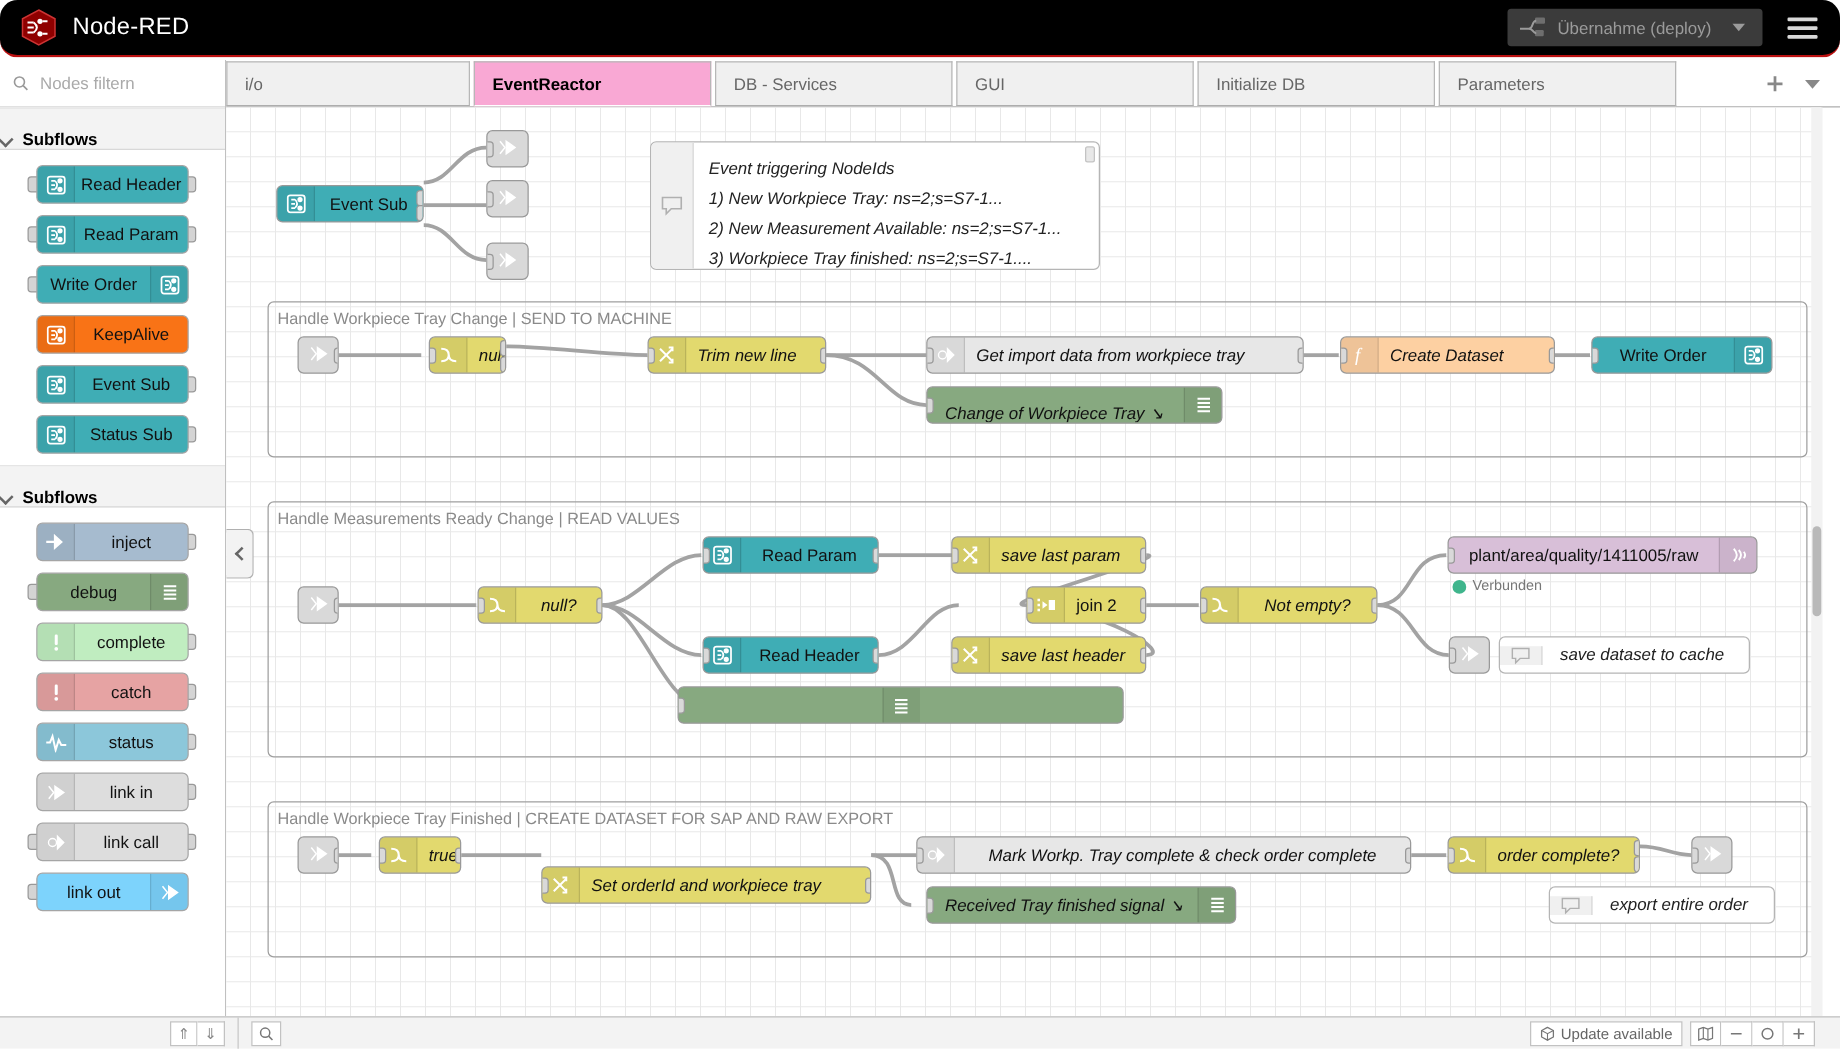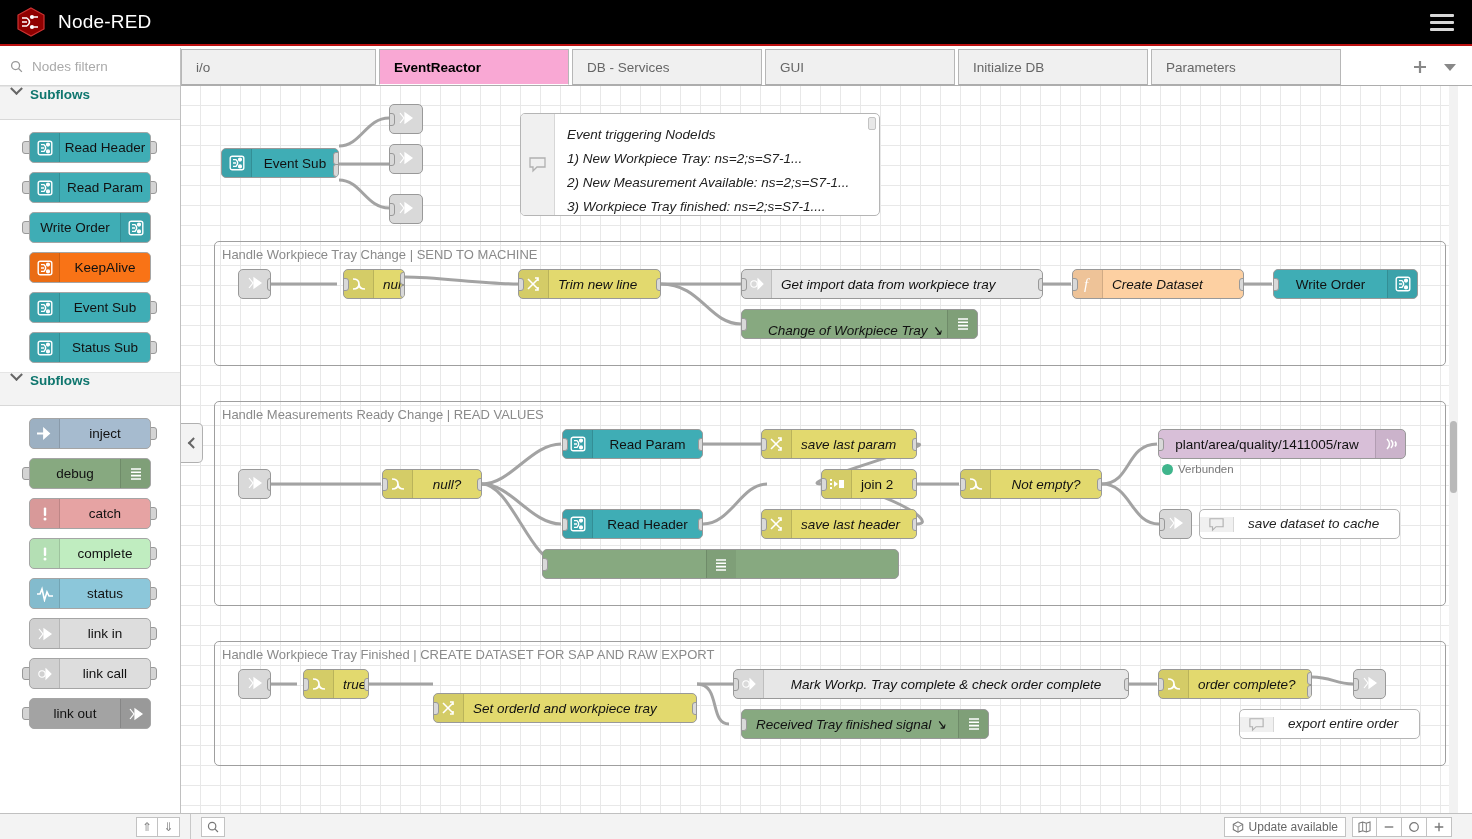--- a/index.html
+++ b/index.html
@@ -12,21 +12,21 @@
     font-size: 14px;
     background: #fff;
     -webkit-font-smoothing: antialiased;
   }
   #app { position: relative; width: 1472px; height: 839px; }
 
   
   #header {
     position: absolute; left: 0; top: 0; width: 1472px; height: 46px;
     background: #000; border-bottom: 2px solid #b11; 
-    display: flex; align-items: center;
+    display: flex; align-items: center; border-radius: 14px;
   }
   .brand { display: flex; align-items: center; padding-left: 15px; gap: 11px; }
   .brand-logo { width: 32px; height: 32px; display:block; }
   .brand-text { color: #fff; font-size: 19px; letter-spacing: .2px; }
 
   .header-right { margin-left: auto; display: flex; align-items: center; padding-right: 12px; gap: 14px; }
   .deploy-btn {
     display: flex; align-items: center; height: 30px;
     background: #3b3b3b; color: #9b9b9b; border-radius: 3px;
     padding: 0 4px 0 8px; cursor: default; user-select: none;
@@ -50,22 +50,22 @@
     height: 38px; border-bottom: 1px solid #d8d8d8;
     display: flex; align-items: center; padding: 0 10px; gap: 7px; background: #fff;
   }
   .palette-search input {
     border: 0; outline: 0; font-size: 13.5px; color: #999;
     font-family: "Liberation Sans", sans-serif; width: 140px; background: transparent;
   }
   .palette-search input::placeholder { color: #aaa; }
   .pal-cat {
     height: 34px; background: #f3f3f3; border-bottom: 1px solid #d8d8d8; border-top: 1px solid #e5e5e5;
-    display: flex; align-items: flex-start; gap: 9px; padding-left: 12px;
-    font-weight: bold; font-size: 13.5px; color: #0f766e; cursor: pointer;
+    display: flex; align-items: flex-end; gap: 9px; 
+    font-weight: bold; font-size: 13.5px; color: #000000; cursor: pointer;
   }
   .chev { width: 9px; height: 9px; border-right: 2px solid #666; border-bottom: 2px solid #666; transform: rotate(45deg) translate(-2px,-2px); }
   .pal-list { padding: 8px 0 4px 0; }
   .pal-node-row { position: relative; height: 40px; }
   .pal-node {
     position: absolute; left: 29px; top: 4px; width: 122px; height: 31px;
     border: 1px solid #a5a5a5; border-radius: 5px;
     display: flex; align-items: center; overflow: hidden; cursor: move;
     font-size: 13.5px; color: #111;
   }
@@ -197,20 +197,33 @@
             <path d="M12 12 q5 4 0 8"></path>
             <circle cx="17" cy="11" r="2.1" fill="#fff" stroke="none"></circle>
             <circle cx="17" cy="21" r="2.1" fill="#fff" stroke="none"></circle>
             <path d="M19 11 h4 M19 21 h4"></path>
           </g>
         </svg>
       </span>
       <span class="brand-text">Node-RED</span>
     </div>
     <div class="header-right">
+      <div class="deploy-btn">
+        <span class="deploy-icon">
+          <svg width="26" height="20" viewBox="0 0 26 20">
+            <rect x="14" y="2" width="8" height="5" rx="1" fill="#6e6e6e"></rect>
+            <rect x="14" y="12" width="7" height="5" rx="1" fill="#6e6e6e"></rect>
+            <path d="M2 11 h7 M9 11 C13 11 11 4.5 15 4.5 M9 11 C13 11 12 14.5 15 14.5" stroke="#9b9b9b" stroke-width="1.6" fill="none"></path>
+          </svg>
+        </span>
+        <span class="deploy-label">Übernahme (deploy)</span>
+        <span class="deploy-caret">
+            <i class="caret-down"></i>
+          </span>
+      </div>
       <div class="hamburger">
         <span></span>
         <span></span>
         <span></span>
       </div>
     </div>
   </div>
 
   <div id="palette">
     <div class="palette-search">
@@ -348,44 +361,44 @@
                 <svg width="14" height="16" viewBox="0 0 14 16">
                   <g stroke="#fff" stroke-width="1.6">
                     <path d="M2 3h10 M2 6.3h10 M2 9.6h10 M2 13h10"></path>
                   </g>
                 </svg>
               </span>
             </div>
           </div>
           <div class="pal-node-row">
             <i class="port out"></i>
-            <div class="pal-node" style="background:#e6a3a3;color:#111;">
+            <div class="pal-node" style="background:#c0edc0;color:#111;">
               <span class="nicon left">
                 <svg width="8" height="16" viewBox="0 0 8 16">
                   <g fill="#fff">
                     <rect x="2.8" y="1.5" width="2.4" height="8.5" rx="1"></rect>
                     <circle cx="4" cy="13" r="1.5"></circle>
                   </g>
                 </svg>
               </span>
-              <span class="nlabel">catch</span>
+              <span class="nlabel">complete</span>
             </div>
           </div>
           <div class="pal-node-row">
             <i class="port out"></i>
-            <div class="pal-node" style="background:#c0edc0;color:#111;">
+            <div class="pal-node" style="background:#e6a3a3;color:#111;">
               <span class="nicon left">
                 <svg width="8" height="16" viewBox="0 0 8 16">
                   <g fill="#fff">
                     <rect x="2.8" y="1.5" width="2.4" height="8.5" rx="1"></rect>
                     <circle cx="4" cy="13" r="1.5"></circle>
                   </g>
                 </svg>
               </span>
-              <span class="nlabel">complete</span>
+              <span class="nlabel">catch</span>
             </div>
           </div>
           <div class="pal-node-row">
             <i class="port out"></i>
             <div class="pal-node" style="background:#8cc7da;color:#111;">
               <span class="nicon left">
                 <svg width="18" height="16" viewBox="0 0 18 16">
                   <path d="M1 8 h3 l2-5 l2.5 11 l2.5-8 l2 4 h4" fill="none" stroke="#fff" stroke-width="1.6"></path>
                 </svg>
               </span>
@@ -416,21 +429,21 @@
                     <circle cx="6" cy="8" r="3.2" fill="none"></circle>
                     <path d="M10 3 L15 8 L10 13 Z"></path>
                   </g>
                 </svg>
               </span>
               <span class="nlabel">link call</span>
             </div>
           </div>
           <div class="pal-node-row">
             <i class="port in"></i>
-            <div class="pal-node" style="background:#a3a3a3;color:#111;">
+            <div class="pal-node" style="background:#7dd3fc;color:#111;">
               <span class="nlabel">link out</span>
               <span class="nicon right">
                 <svg width="18" height="16" viewBox="0 0 18 16">
                   <g fill="#fff" stroke="#fff" stroke-width="1.2">
                     <path d="M3 3 L7 8 L3 13" fill="none"></path>
                     <path d="M8 3 L15 8 L8 13 Z"></path>
                   </g>
                 </svg>
               </span>
             </div>
@@ -644,21 +657,21 @@
           <rect x="1.2" y="1.2" width="13.6" height="13.6" rx="2"></rect>
           <path d="M4 4.6h3 M4 8h3 M4 11.4h3 M7 4.6 q3.4 3.4 0 6.8"></path>
           <circle cx="11" cy="4.6" r="1.4" fill="#fff"></circle>
               <circle cx="11" cy="11.4" r="1.4" fill="#fff"></circle>
         </g>
           </svg>
       </span>
       <i class="pt" style="left:-6px;top:8px;"></i>
     </div>
     <div class="node" style="left:560px;top:223px;width:237px;background:#87a980;">
-      <span class="label i" style="padding-left:26px;margin-top:12px;">
+      <span class="label i" style="padding-left:14px;margin-top:12px;">
         <span>Change of Workpiece Tray</span> <span>↘</span>
       </span>
       <span class="nicon right">
         <svg width="14" height="16" viewBox="0 0 14 16">
             <g stroke="#fff" stroke-width="1.6">
               <path d="M2 3h10 M2 6.3h10 M2 9.6h10 M2 13h10"></path>
             </g>
           </svg>
       </span>
       <i class="pt" style="left:-6px;top:8px;"></i>

